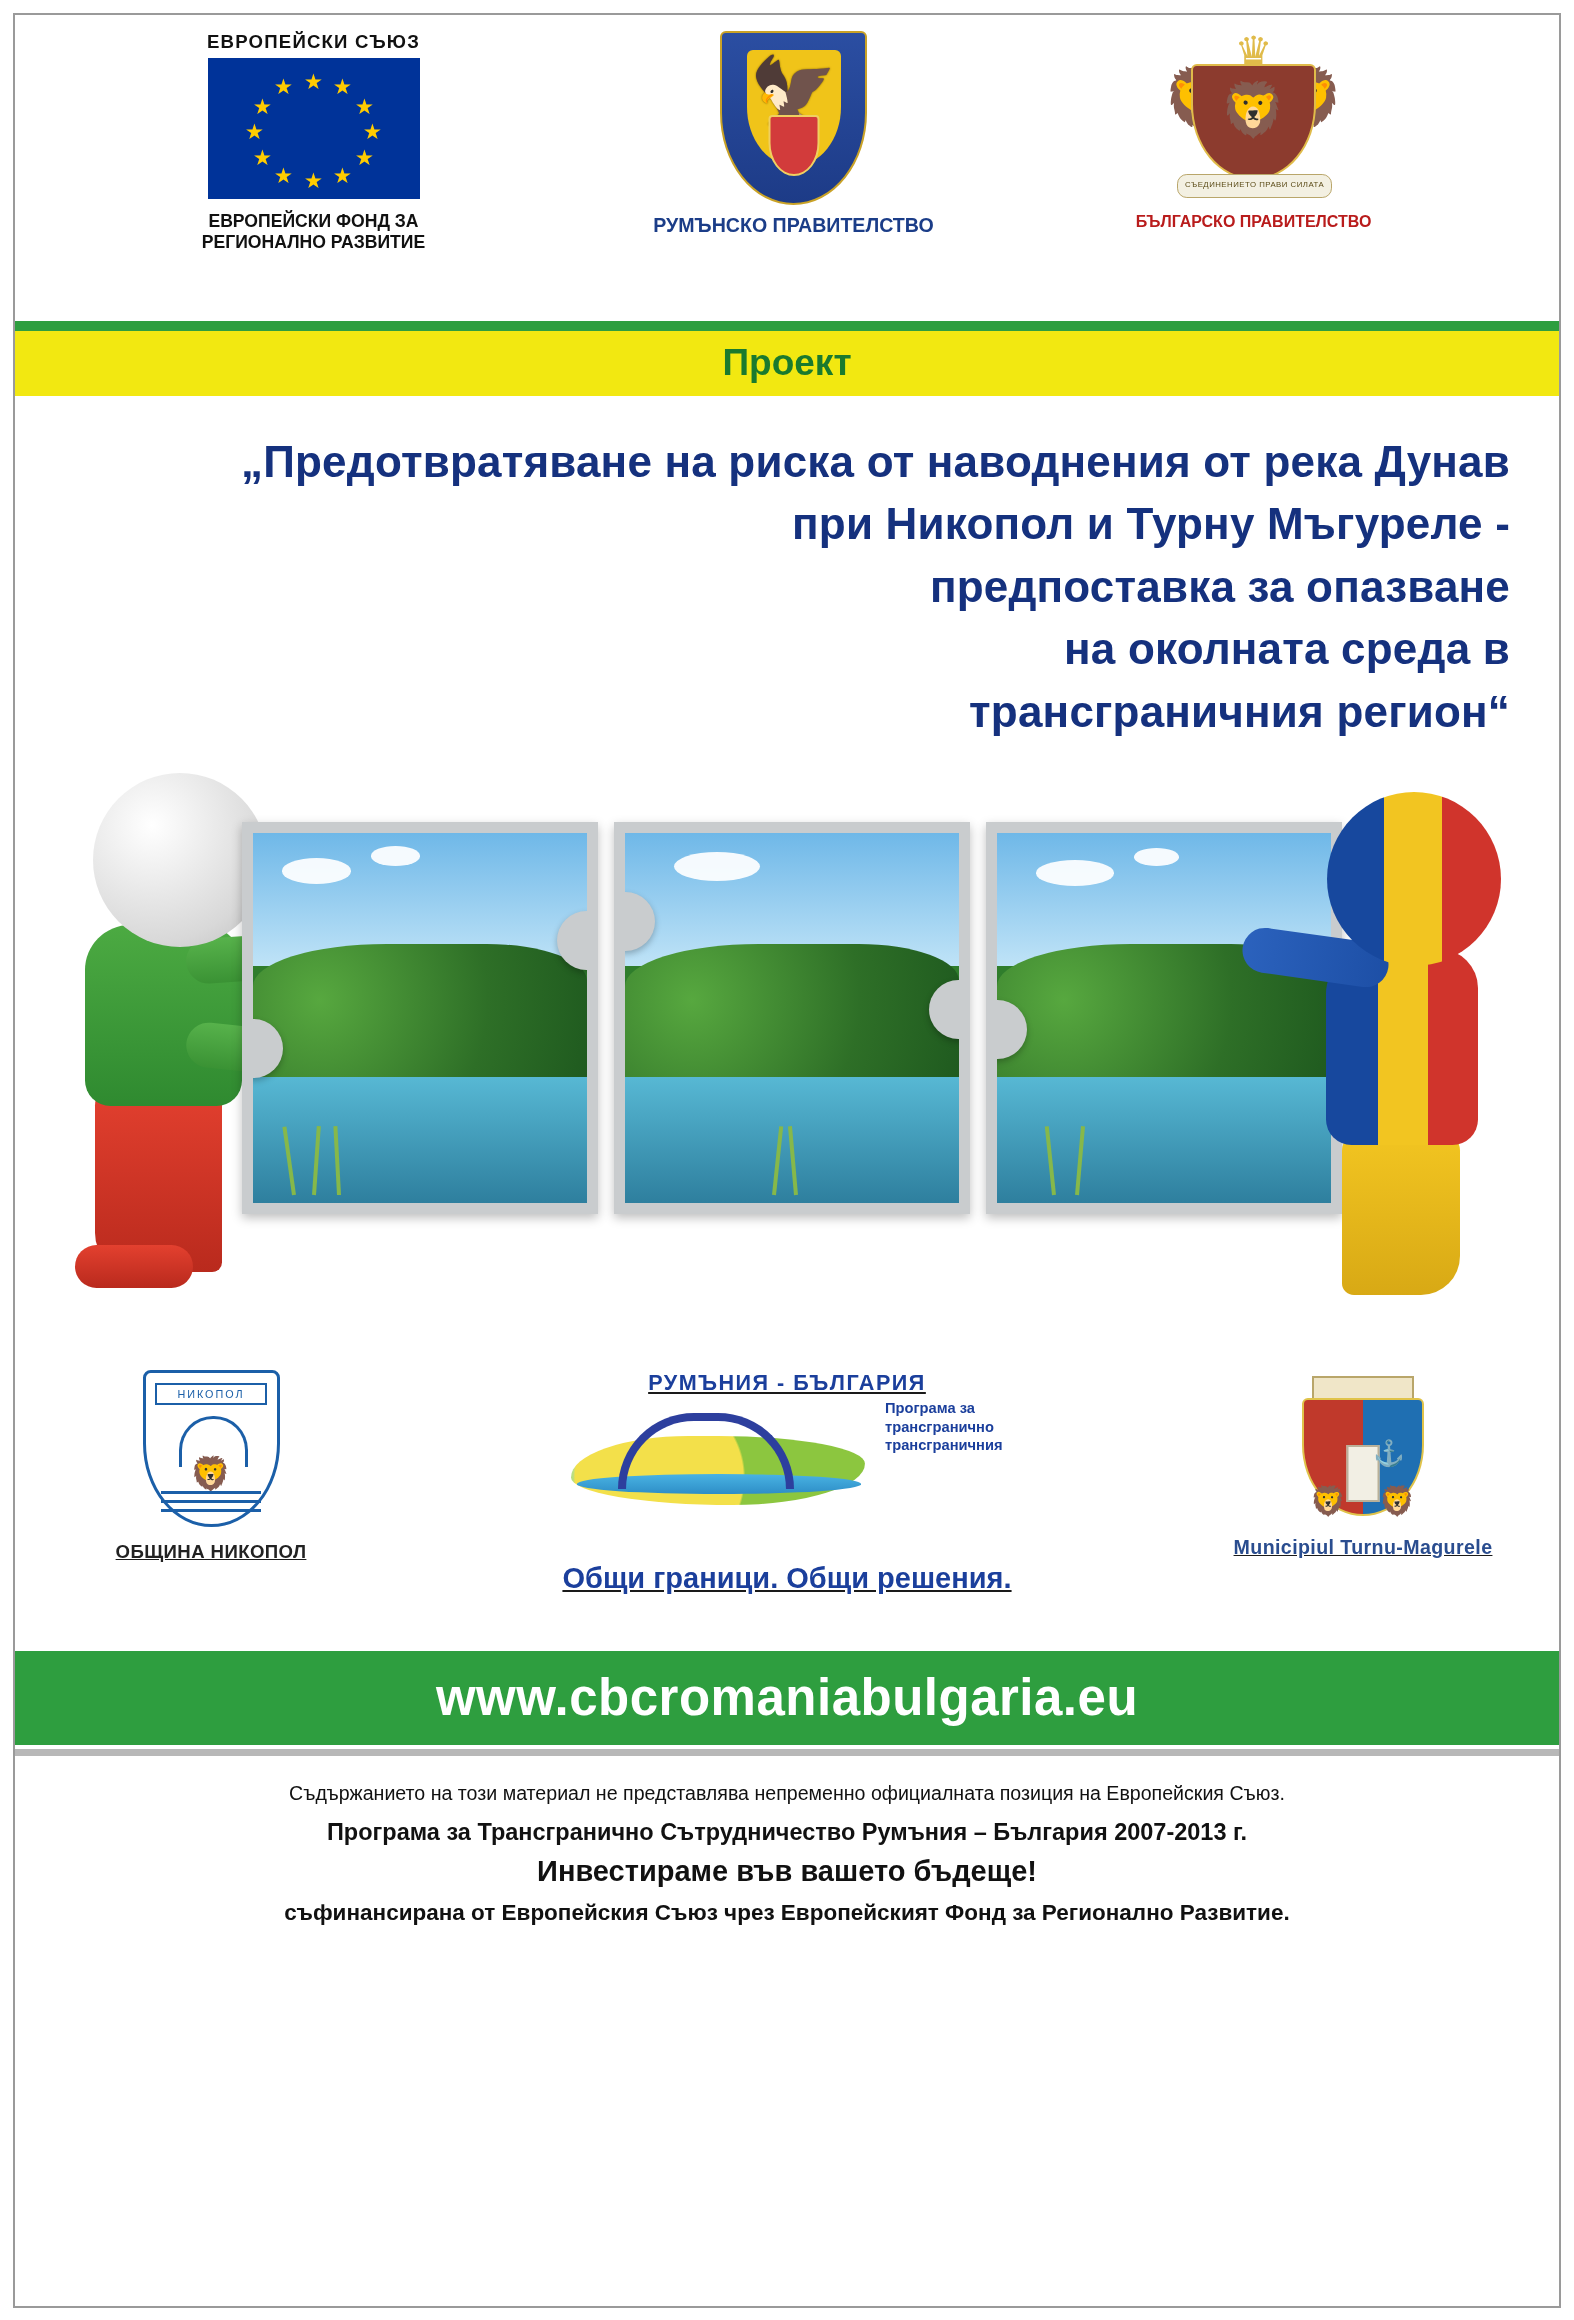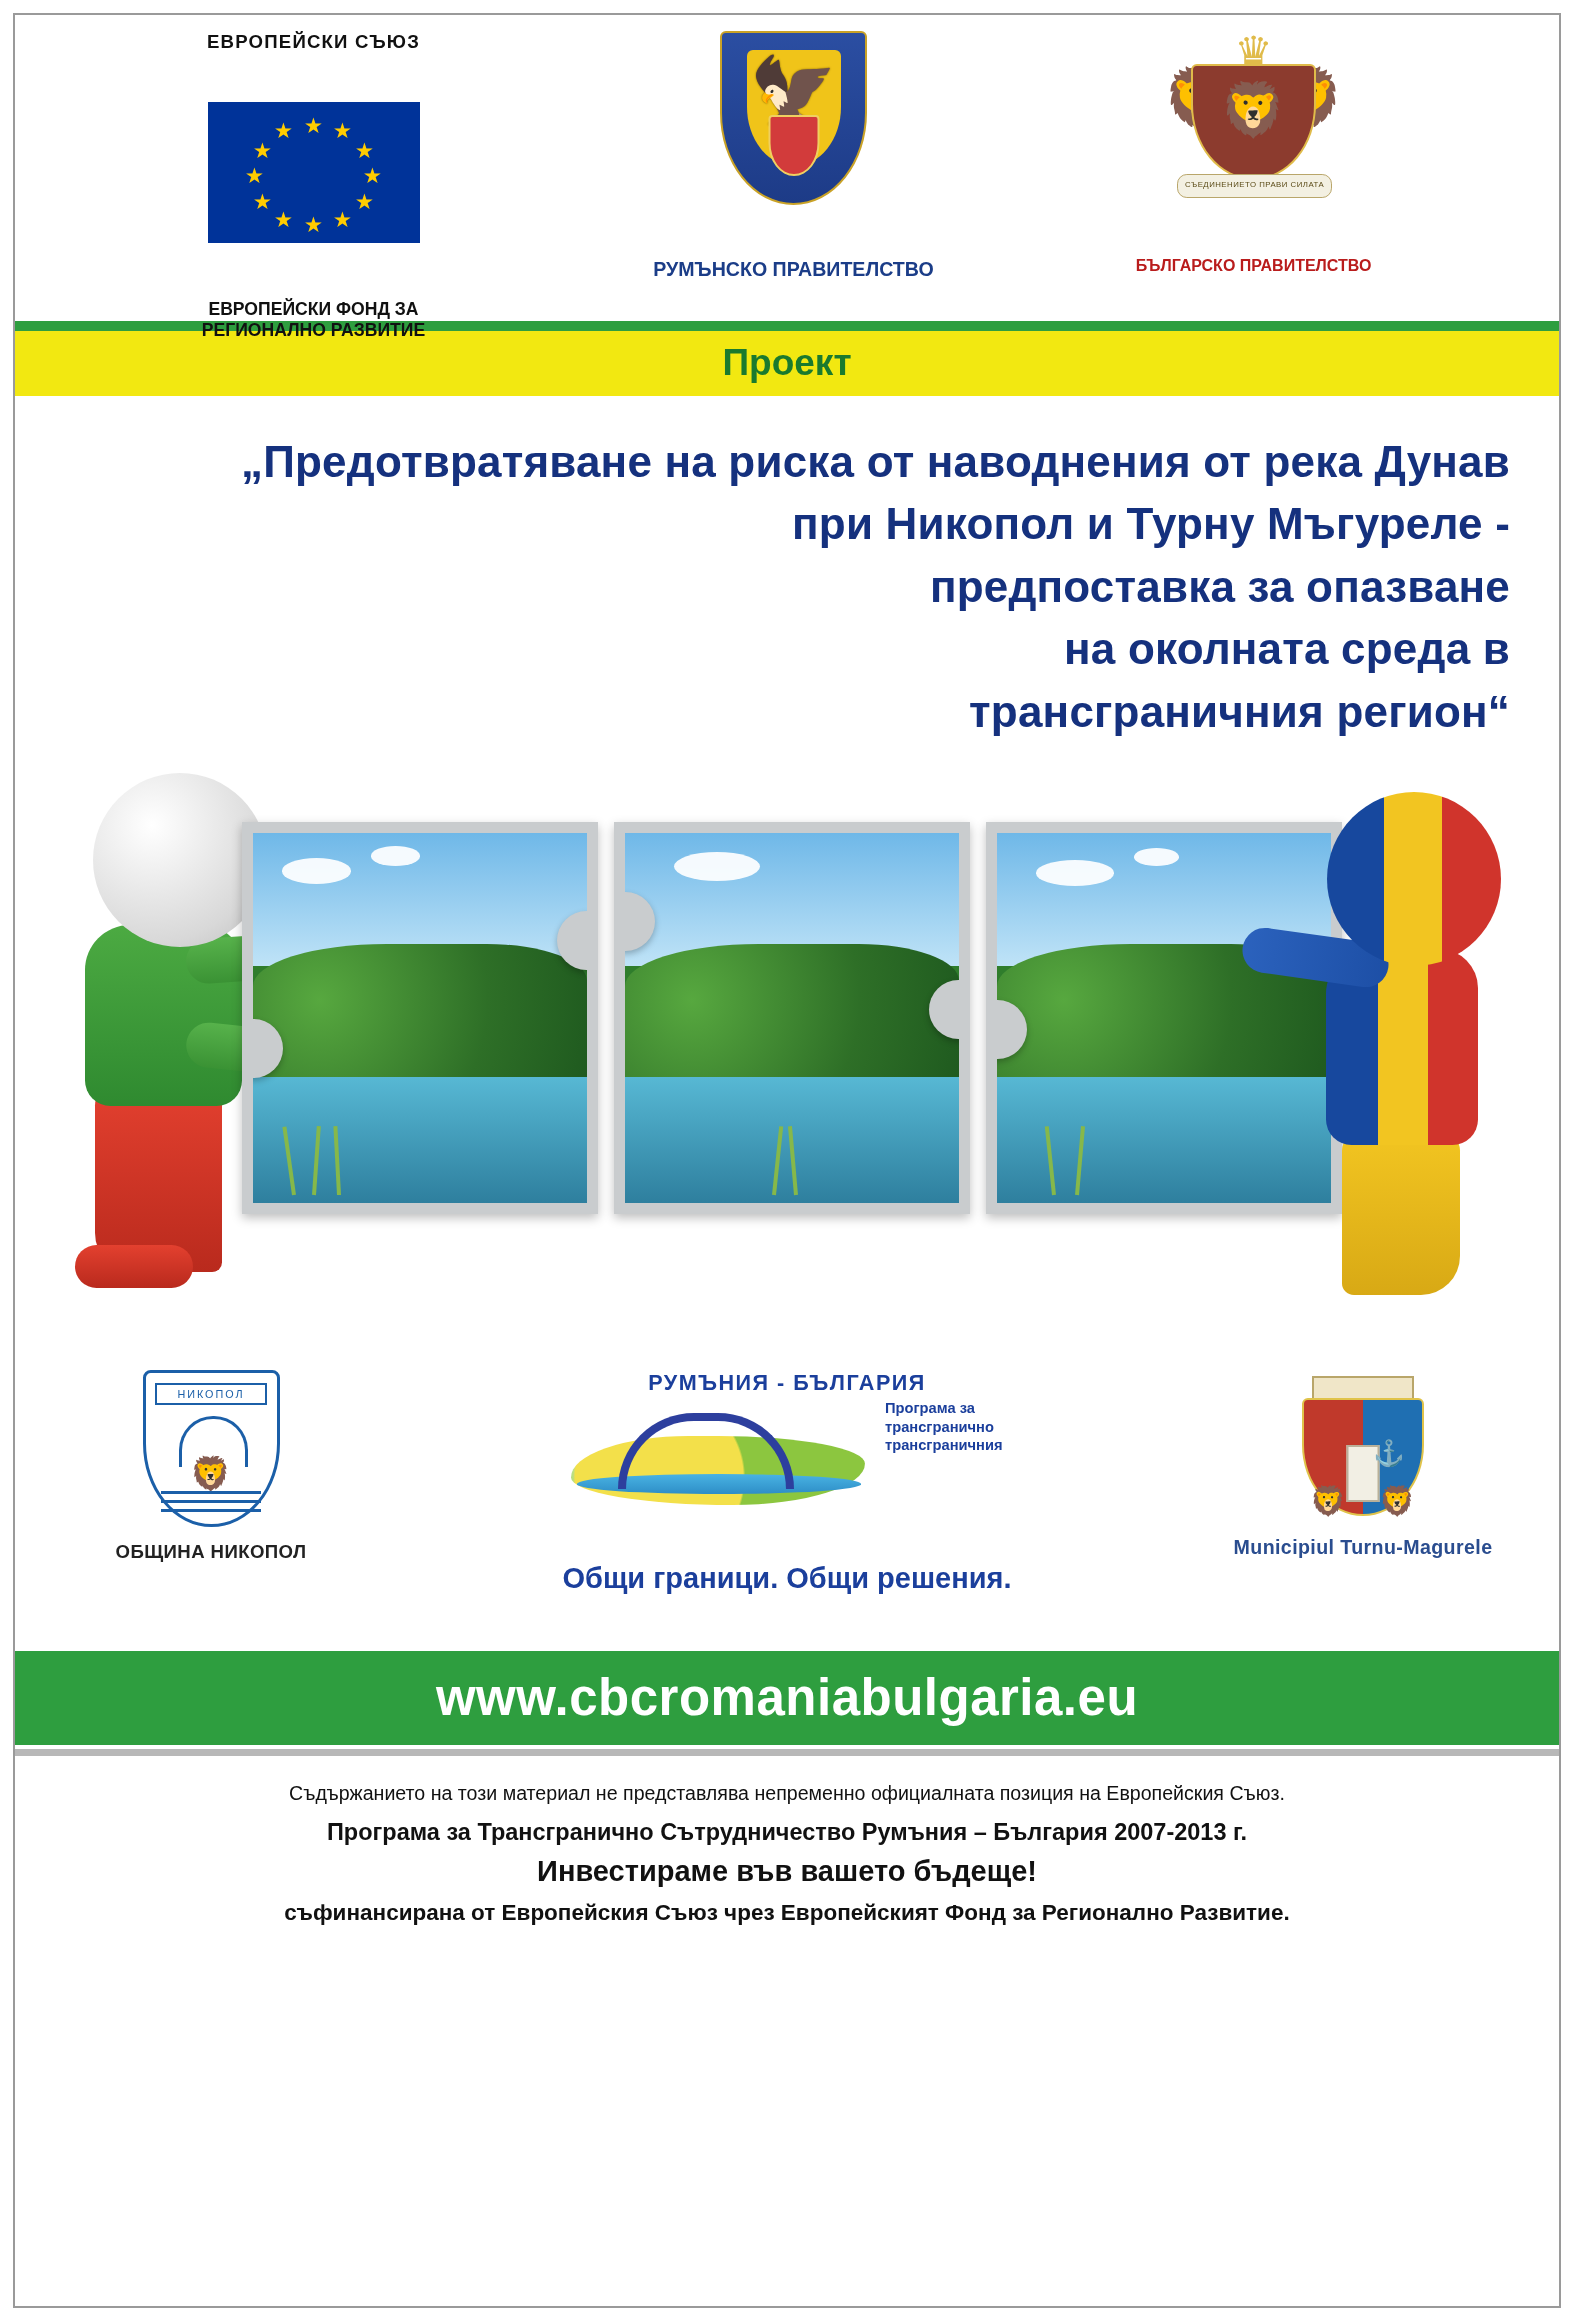--- a/index.html
+++ b/index.html
@@ -39,21 +39,20 @@
     align-items: flex-start;
     padding: 25.5px 39px 0 39px;
     box-sizing: border-box;
     position: relative;
   }
   .logo-block {
     display: flex;
     flex-direction: column;
     align-items: center;
     text-align: center;
-    gap: 44px;
   }
   .logo-eu { width: 421px; margin-left: 59px; }
   .logo-ro { width: 421px; margin-left: 59px; }
   .logo-bg { width: 421px; margin-left: 39px; }
 
   .eu-caption-top {
     font-size: 18.6px;
     font-weight: bold;
     letter-spacing: 1.2px;
     color: #111;
@@ -363,21 +362,21 @@
 
   
   .bottom-logos {
     height: 294px;
     display: flex;
     align-items: flex-start;
     justify-content: space-between;
     padding: 19.6px 59px 0 59px;
     box-sizing: border-box;
   }
-  .bl-item { text-align: center; width: 294px; }
+  .bl-item { text-align: center; width: 294px; text-decoration: underline; }
   .bl-item.mid { width: 627px; }
 
   .nikopol-crest {
     width: 137px; height: 157px;
     margin: 0 auto;
     border: 3.9px solid #1b5fa8;
     border-radius: 7.8px 7.8px 69px 69px / 7.8px 7.8px 84px 84px;
     position: relative;
     background: #ffffff;
     box-sizing: border-box;

